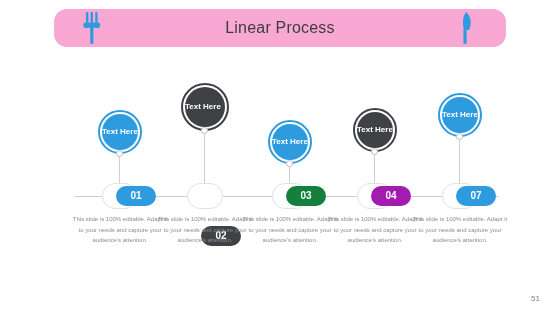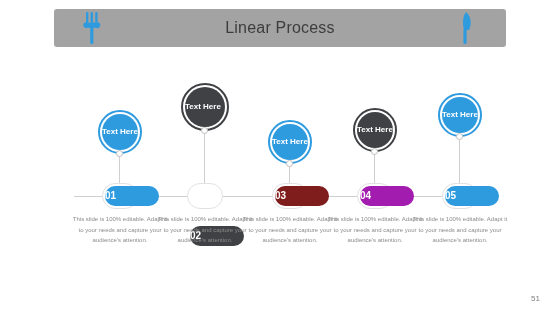--- a/index.html
+++ b/index.html
@@ -20,22 +20,22 @@
     background: #ffffff;
   }
 
   
   .title-bar {
     position: absolute;
     left: 54px;
     top: 9px;
     width: 452px;
     height: 38px;
-    background: #a3a3a3;
-    border-radius: 3px;
+    background: #f9a8d4;
+    border-radius: 13px;
   }
   .title-text {
     position: absolute;
     left: 0;
     top: 0;
     width: 452px;
     height: 38px;
     line-height: 38px;
     text-align: center;
     font-size: 16px;
@@ -84,26 +84,26 @@
     width: 36px;
     height: 26px;
     border-radius: 13px;
     background: #ffffff;
     border: 1px solid #e2e2e2;
     box-sizing: border-box;
   }
   .num-inner {
     position: absolute;
     top: 186px;
-    left: 45px;
-    width: 54px;
+    left: 56px;
+    width: 40px;
     height: 20px;
     border-radius: 10px;
     line-height: 20px;
-    text-align: left;
+    text-align: center;
     font-size: 10px;
     font-weight: bold;
     color: #ffffff;
     box-sizing: border-box;
   }
 
   
   .stem {
     position: absolute;
     left: 59px;
@@ -225,21 +225,21 @@
   </div>
 
   <div class="step" style="left:230px;">
     <div class="bubble-ring" style="left:38px; top:120px; width:44px; height:44px; border:2px solid #2e9bdf;"></div>
     <div class="bubble-core" style="left:42px; top:124px; width:36px; height:36px; background:#2e9bdf;">
       <span>Text Here</span>
     </div>
     <div class="stem" style="top:164px; height:22px;"></div>
     <div class="stem-dot" style="top:160px;"></div>
     <div class="num-outer"></div>
-    <div class="num-inner" style="background:#7f1d1d;">
+    <div class="num-inner" style="background:#15803d;">
       <span>03</span>
     </div>
     <div class="caption">This slide is 100% editable. Adapt it to your needs and capture your audience's attention.</div>
   </div>
 
   <div class="step" style="left:315px;">
     <div class="bubble-ring" style="left:38px; top:108px; width:44px; height:44px; border:2px solid #3f4144;"></div>
     <div class="bubble-core" style="left:42px; top:112px; width:36px; height:36px; background:#3f4144;">
       <span>Text Here</span>
     </div>
@@ -254,20 +254,20 @@
 
   <div class="step" style="left:400px;">
     <div class="bubble-ring" style="left:38px; top:93px; width:44px; height:44px; border:2px solid #2e9bdf;"></div>
     <div class="bubble-core" style="left:42px; top:97px; width:36px; height:36px; background:#2e9bdf;">
       <span>Text Here</span>
     </div>
     <div class="stem" style="top:137px; height:49px;"></div>
     <div class="stem-dot" style="top:133px;"></div>
     <div class="num-outer"></div>
     <div class="num-inner" style="background:#2e9bdf;">
-      <span>05</span>
+      <span>07</span>
     </div>
     <div class="caption">This slide is 100% editable. Adapt it to your needs and capture your audience's attention.</div>
   </div>
 
   <div class="page-num">51</div>
 
 </div>
 
 </body></html>

